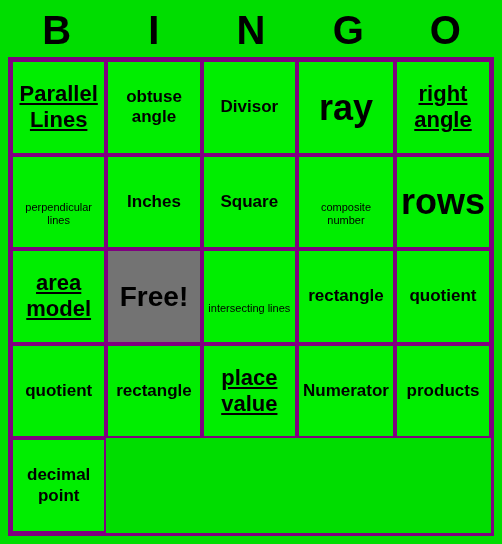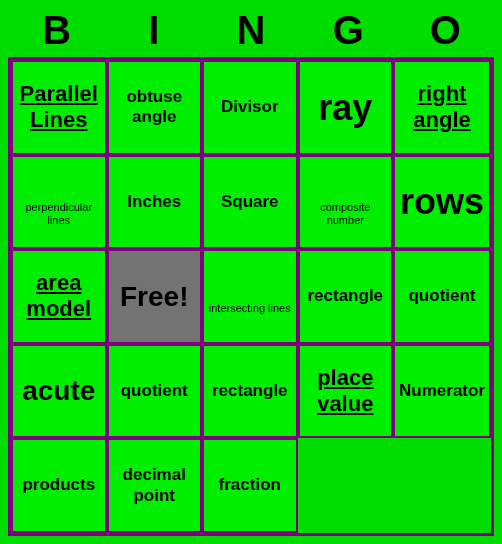--- a/index.html
+++ b/index.html
@@ -111,36 +111,30 @@
     <div class="bingo-cell">
       <span class="text-small">intersecting lines</span>
     </div>
     <div class="bingo-cell">
       <span class="text-medium">rectangle</span>
     </div>
     <div class="bingo-cell">
       <span class="text-medium">quotient</span>
     </div>
     <div class="bingo-cell">
-      <span class="text-xlarge">acute</span>
-    </div>
-    <div class="bingo-cell">
       <span class="text-medium">quotient</span>
     </div>
     <div class="bingo-cell">
       <span class="text-medium">rectangle</span>
     </div>
     <div class="bingo-cell">
       <span class="text-large">place value</span>
     </div>
     <div class="bingo-cell">
       <span class="text-medium">Numerator</span>
     </div>
     <div class="bingo-cell">
       <span class="text-medium">products</span>
     </div>
     <div class="bingo-cell">
       <span class="text-medium">decimal point</span>
     </div>
-    <div class="bingo-cell">
-      <span class="text-medium">fraction</span>
-    </div>
   </div>
 
 </body></html>

